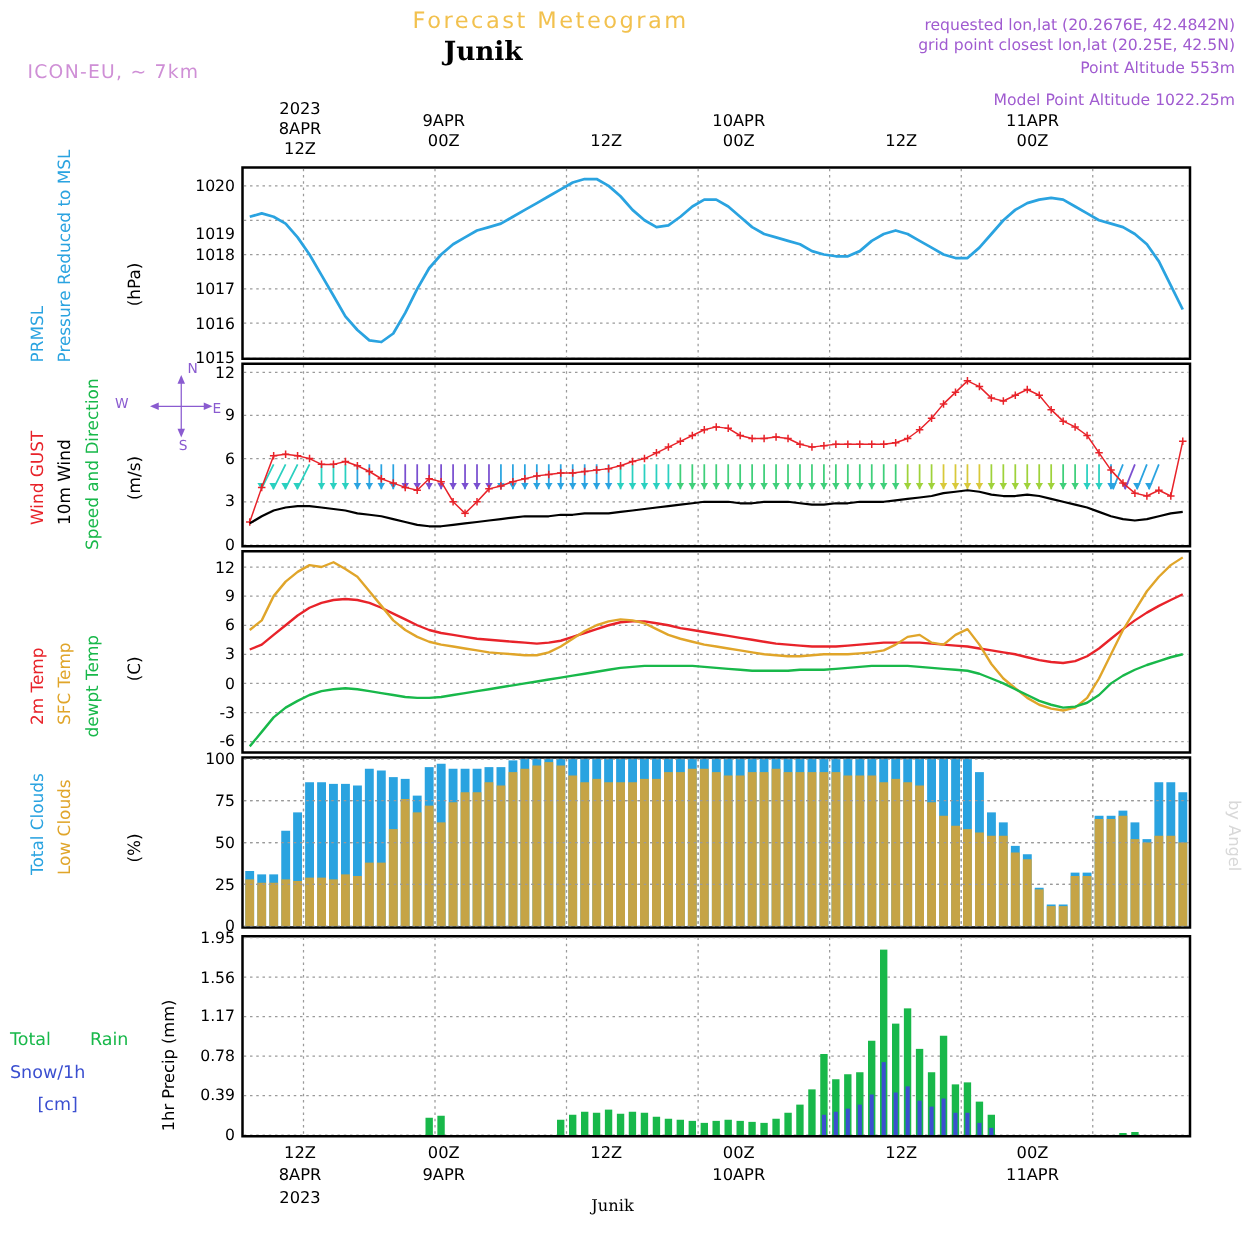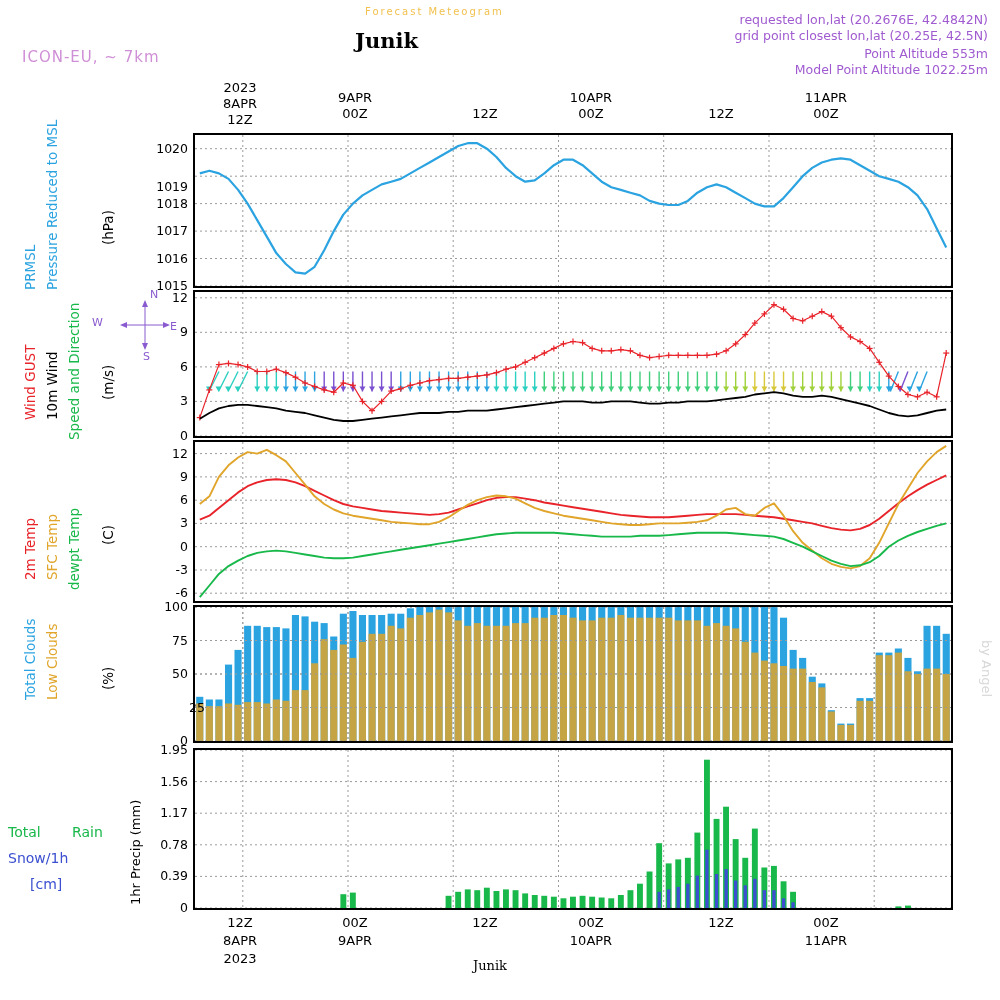--- a/index.html
+++ b/index.html
@@ -1,27 +1,27 @@
 <!DOCTYPE html>
 <html><head>
 <meta charset="utf-8">
 <style>
   html,body{margin:0;padding:0;}
   body{width:1000px;height:1000px;background:#ffffff;font-family:"DejaVu Sans",sans-serif;position:relative;overflow:hidden;}
   .abs{position:absolute;}
 
   
-  #hdr-forecast{left:330px;top:6px;font-size:10px;color:#f2c14e;letter-spacing:2px;margin-left:35px;}
+  #hdr-forecast{left:330px;top:6px;font-size:18px;color:#f2c14e;letter-spacing:2px;}
   #hdr-title{left:355px;top:28px;font-size:21px;font-weight:bold;color:#000;font-family:"DejaVu Serif",serif;}
   #hdr-model{left:22px;top:48px;font-size:15px;color:#cf8fd6;letter-spacing:1px;}
   .hdr-right{right:12px;font-size:12.5px;color:#a05bd0;text-align:right;white-space:nowrap;}
   #hdr-req{top:12px;}
   #hdr-grid{top:28px;text-align:right;}
   #hdr-palt{top:46px;margin-left:45px;}
-  #hdr-malt{top:62px;text-align:center;}
+  #hdr-malt{top:72px;text-align:center;}
 
   
   .taxis{font-size:13px;color:#000;text-align:center;white-space:nowrap;}
 
   
   .panel{position:absolute;border:2px solid #000;background:#fff;box-sizing:border-box;}
   .ytick{position:absolute;font-size:12.5px;color:#000;text-align:right;white-space:nowrap;}
 
   .vlabel{position:absolute;transform-origin:0 0;white-space:nowrap;font-size:13.5px;}
 
@@ -753,21 +753,21 @@
 <div class="ytick" style="left: 120px; width: 68px; top: 324.32px;">9</div>
 <div class="ytick" style="left: 120px; width: 68px; top: 289.76px;">12</div>
 <div class="ytick" style="left: 120px; width: 68px; top: 585.244px;">-6</div>
 <div class="ytick" style="left: 120px; width: 68px; top: 561.976px;">-3</div>
 <div class="ytick" style="left: 120px; width: 68px; top: 538.707px;">0</div>
 <div class="ytick" style="left: 120px; width: 68px; top: 515.439px;">3</div>
 <div class="ytick" style="left: 120px; width: 68px; top: 492.171px;">6</div>
 <div class="ytick" style="left: 120px; width: 68px; top: 468.902px;">9</div>
 <div class="ytick" style="left: 120px; width: 68px; top: 445.634px;">12</div>
 <div class="ytick" style="left: 120px; width: 68px; top: 733px;">0</div>
-<div class="ytick" style="left: 137px; width: 68px; top: 699.5px;">25</div>
+<div class="ytick" style="left: 120px; width: 68px; top: 699.5px;">25</div>
 <div class="ytick" style="left: 120px; width: 68px; top: 666px;">50</div>
 <div class="ytick" style="left: 120px; width: 68px; top: 632.5px;">75</div>
 <div class="ytick" style="left: 120px; width: 68px; top: 599px;">100</div>
 <div class="ytick" style="left: 120px; width: 68px; top: 900px;">0</div>
 <div class="ytick" style="left: 120px; width: 68px; top: 868.4px;">0.39</div>
 <div class="ytick" style="left: 120px; width: 68px; top: 836.8px;">0.78</div>
 <div class="ytick" style="left: 120px; width: 68px; top: 805.2px;">1.17</div>
 <div class="ytick" style="left: 120px; width: 68px; top: 773.6px;">1.56</div>
 <div class="ytick" style="left: 120px; width: 68px; top: 742px;">1.95</div>
 

